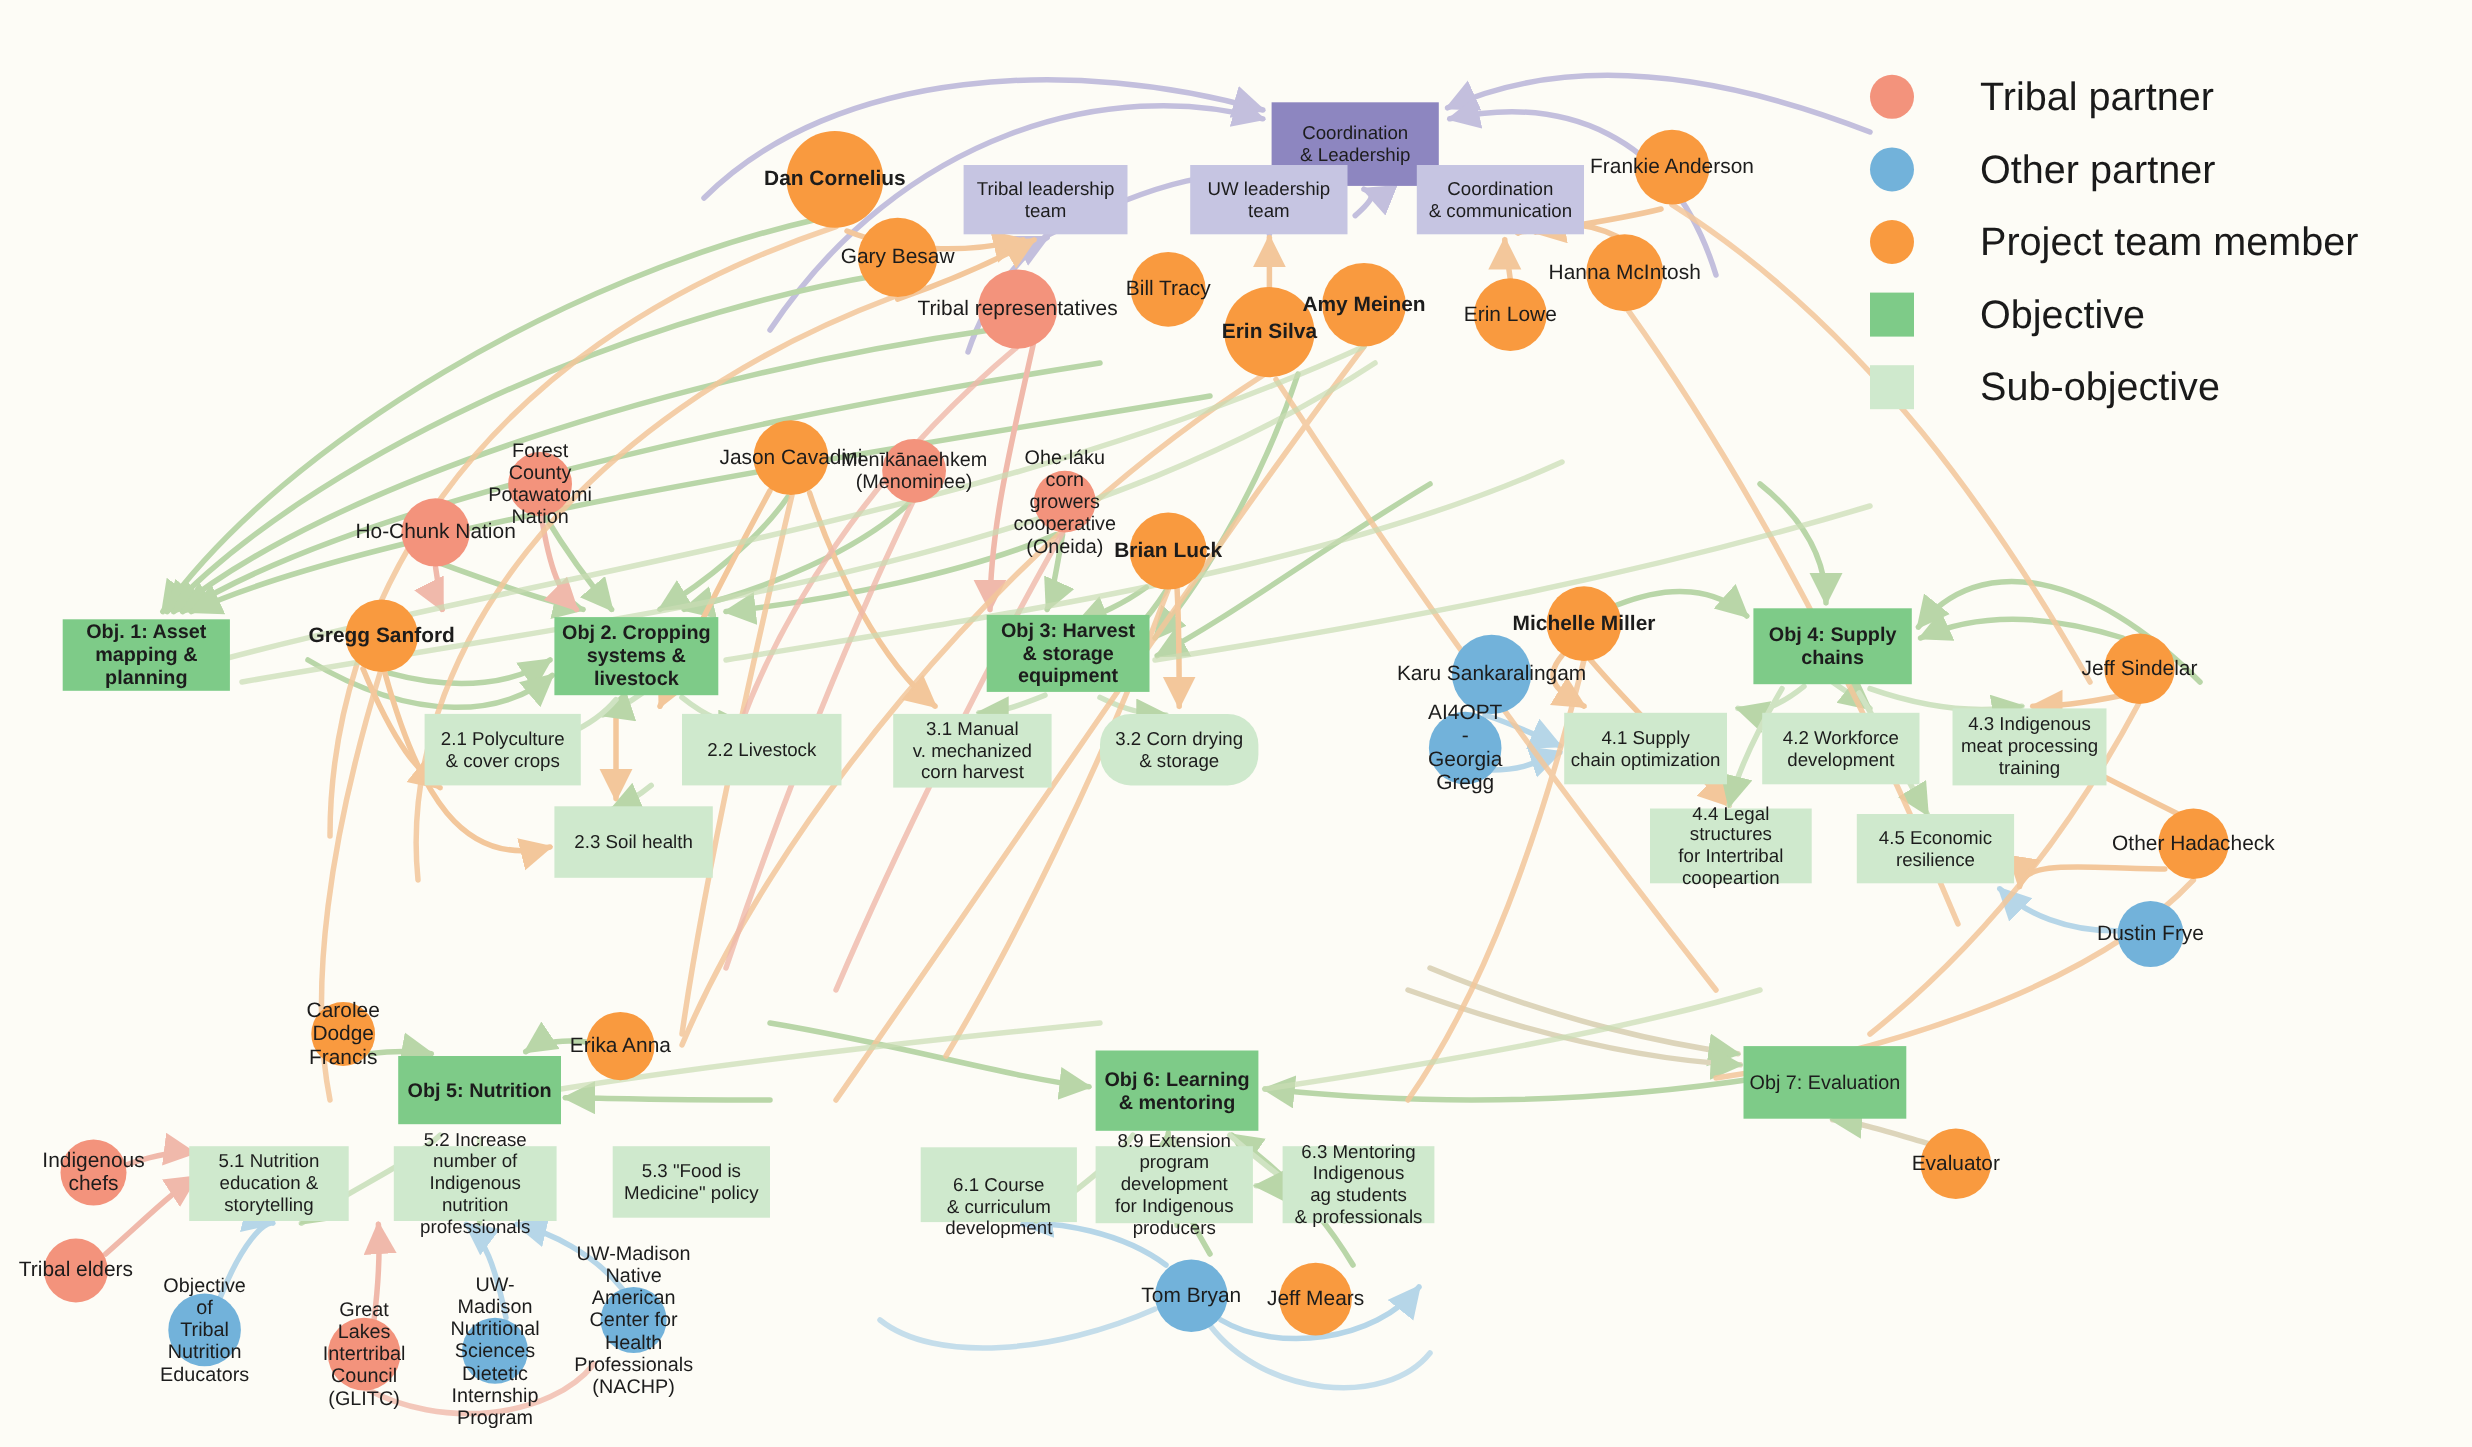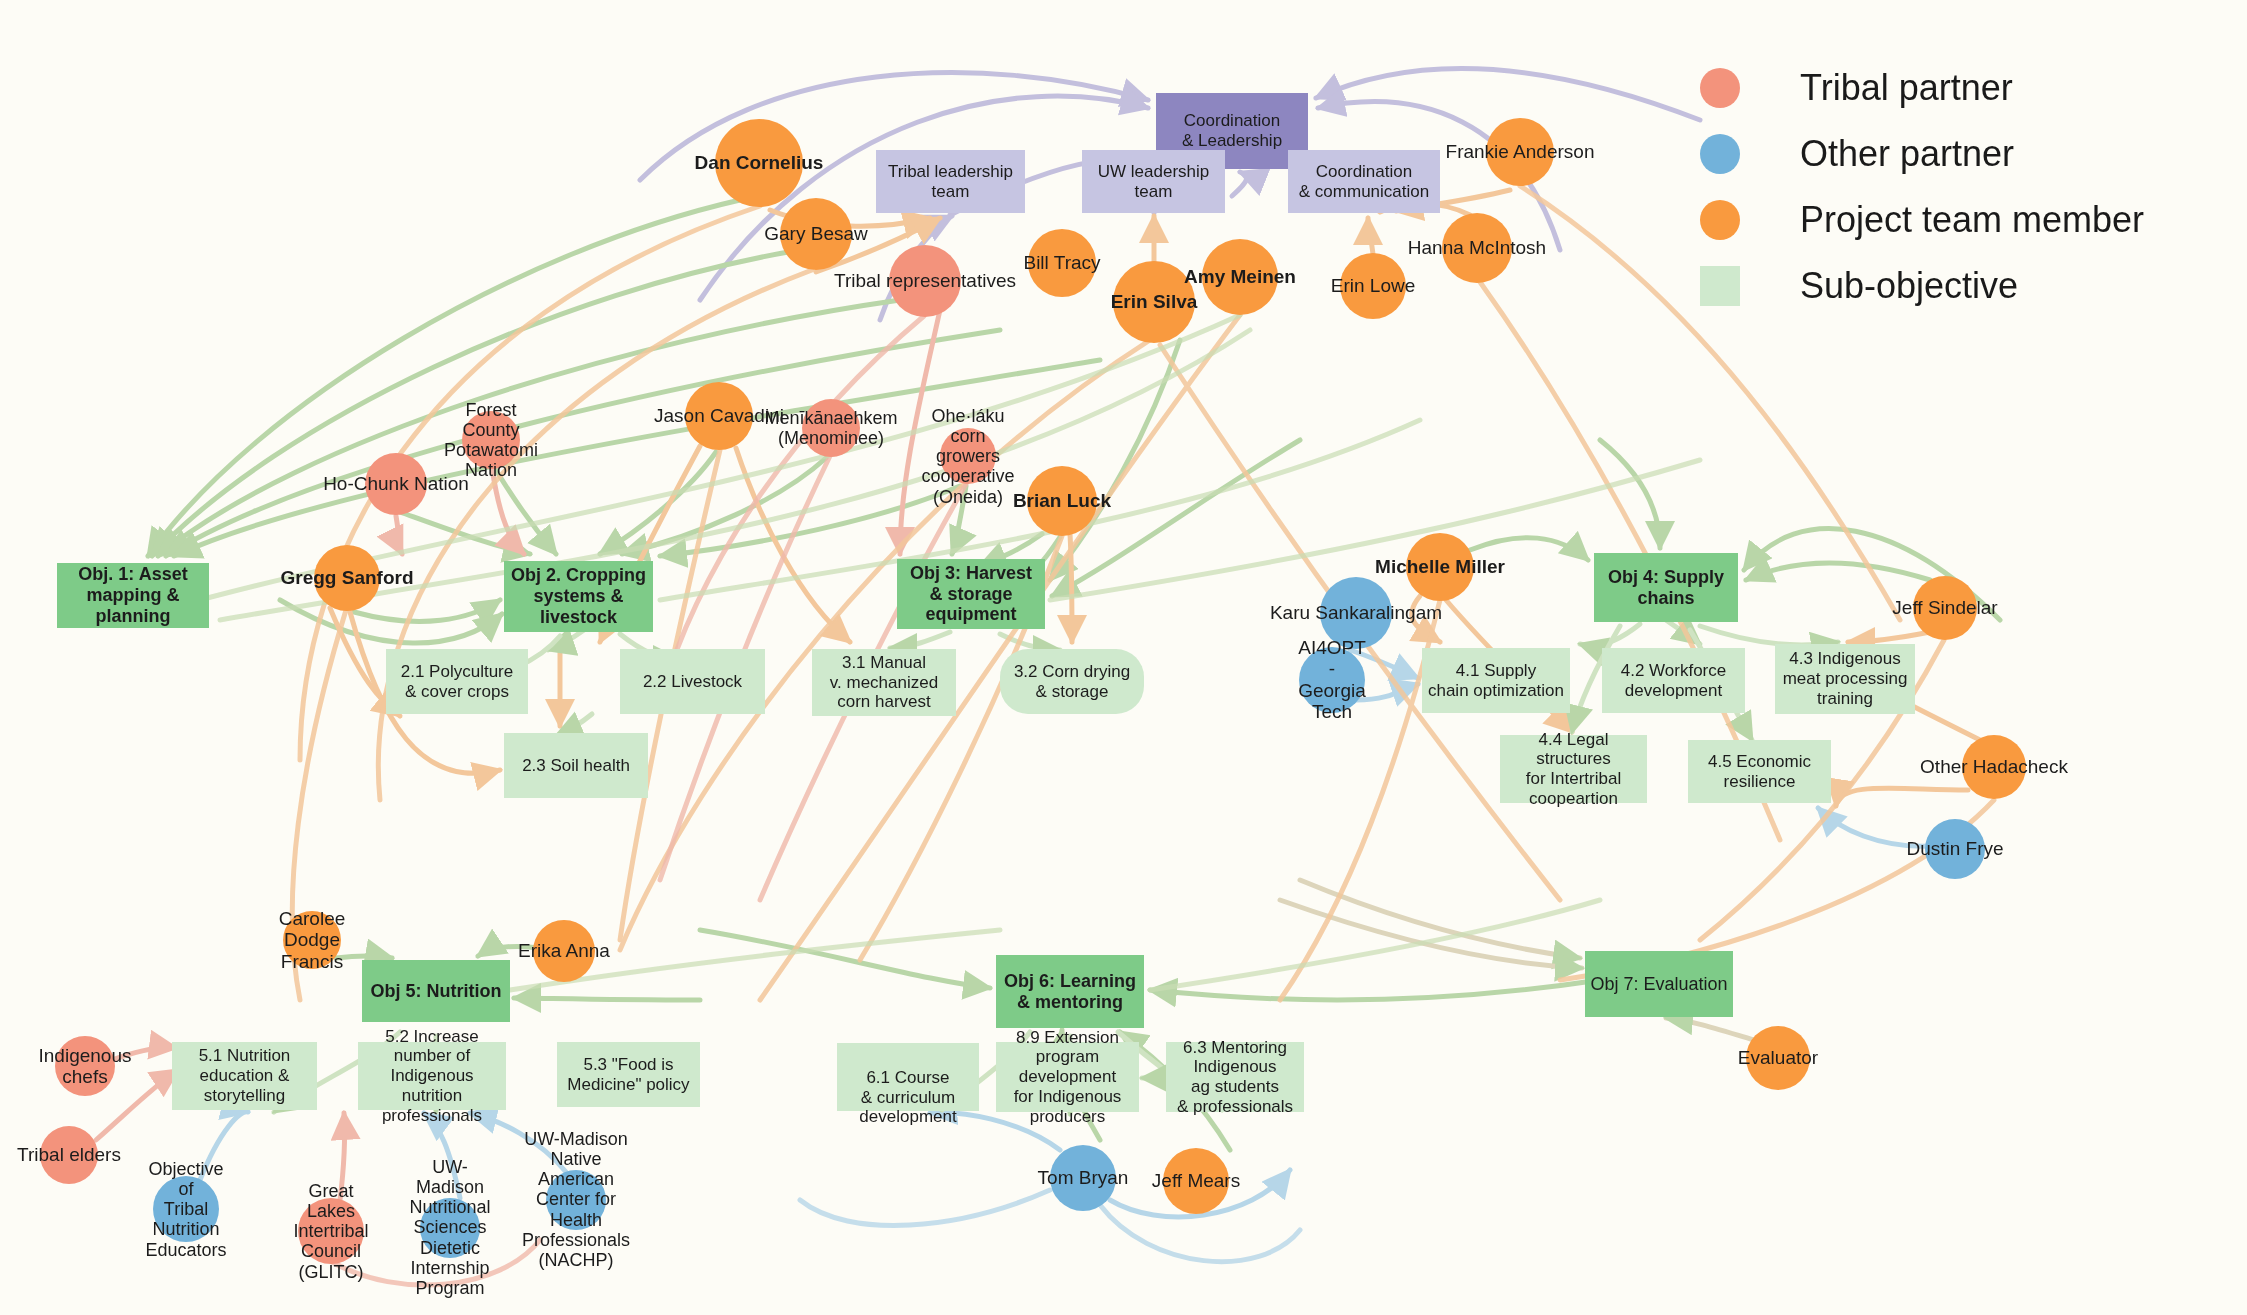--- a/index.html
+++ b/index.html
@@ -323,21 +323,21 @@
   <div class="node circle c-team" style="left:1406px;top:533px;width:68px;height:68px;">
     <span class="lbl bold" style="font-size:19px;">Michelle Miller</span>
     </div>
 
   <div class="node circle c-other" style="left:1320px;top:577px;width:72px;height:72px;">
     <span class="lbl" style="font-size:19px;">Karu Sankaralingam</span>
     </div>
 
   <div class="node circle c-other" style="left:1299px;top:647px;width:66px;height:66px;">
     <span class="lbl" style="font-size:19px;white-space:pre-line;">AI4OPT - Georgia
-Tech</span>
+Gregg</span>
     </div>
 
   <div class="node circle c-team" style="left:1913px;top:576px;width:64px;height:64px;">
     <span class="lbl" style="font-size:19px;">Jeff Sindelar</span>
     </div>
 
   <div class="node circle c-team" style="left:1962px;top:735px;width:64px;height:64px;">
     <span class="lbl" style="font-size:19px;">Other Hadacheck</span>
     </div>
 
@@ -531,18 +531,22 @@
     </div>
     <div class="leg-row">
       <div class="leg-swatch circ" style="background:#72b2da;"></div>
       <div class="leg-txt">Other partner</div>
     </div>
     <div class="leg-row">
       <div class="leg-swatch circ" style="background:#f99a3f;"></div>
       <div class="leg-txt">Project team member</div>
     </div>
     <div class="leg-row">
+      <div class="leg-swatch" style="background:#7ecb88;"></div>
+      <div class="leg-txt">Objective</div>
+    </div>
+    <div class="leg-row">
       <div class="leg-swatch" style="background:#cfe9cd;"></div>
       <div class="leg-txt">Sub-objective</div>
     </div>
   </div>
 
 </div>
 
 </body></html>

